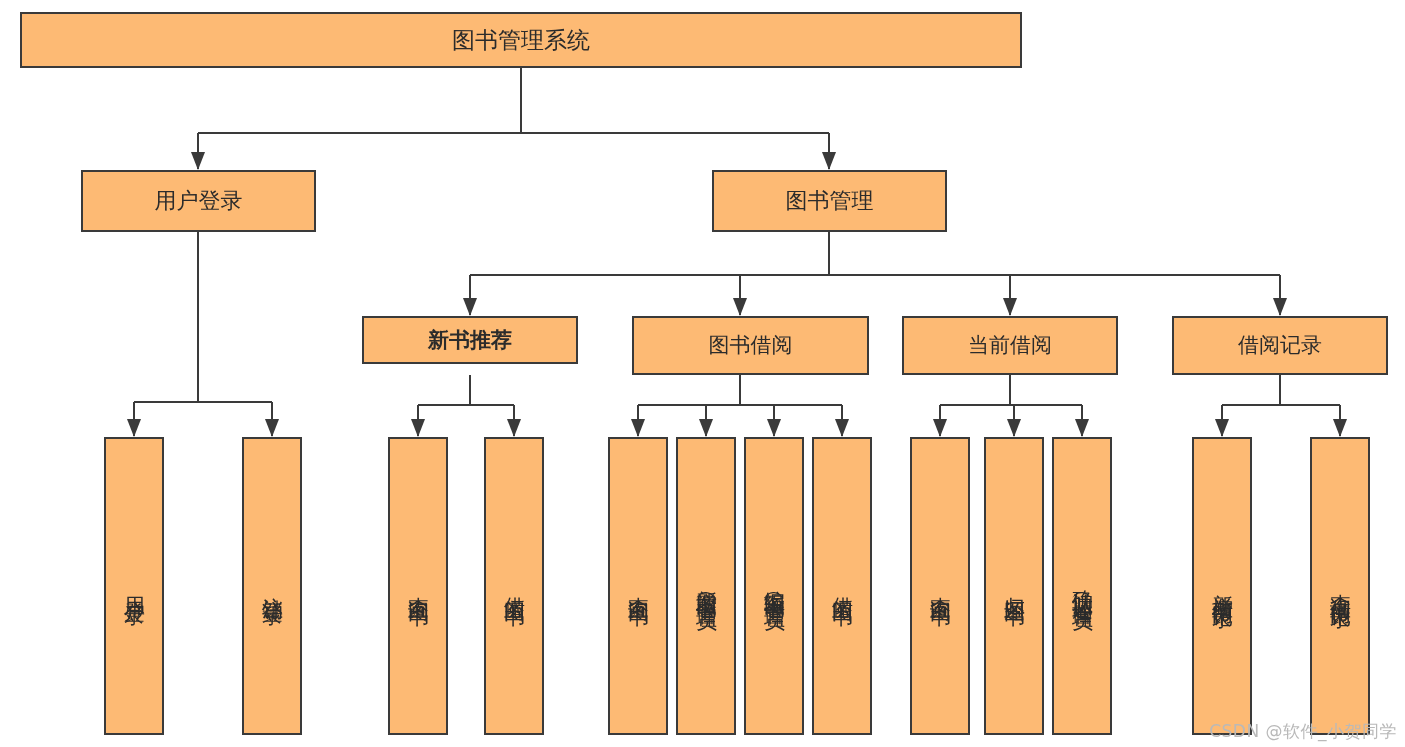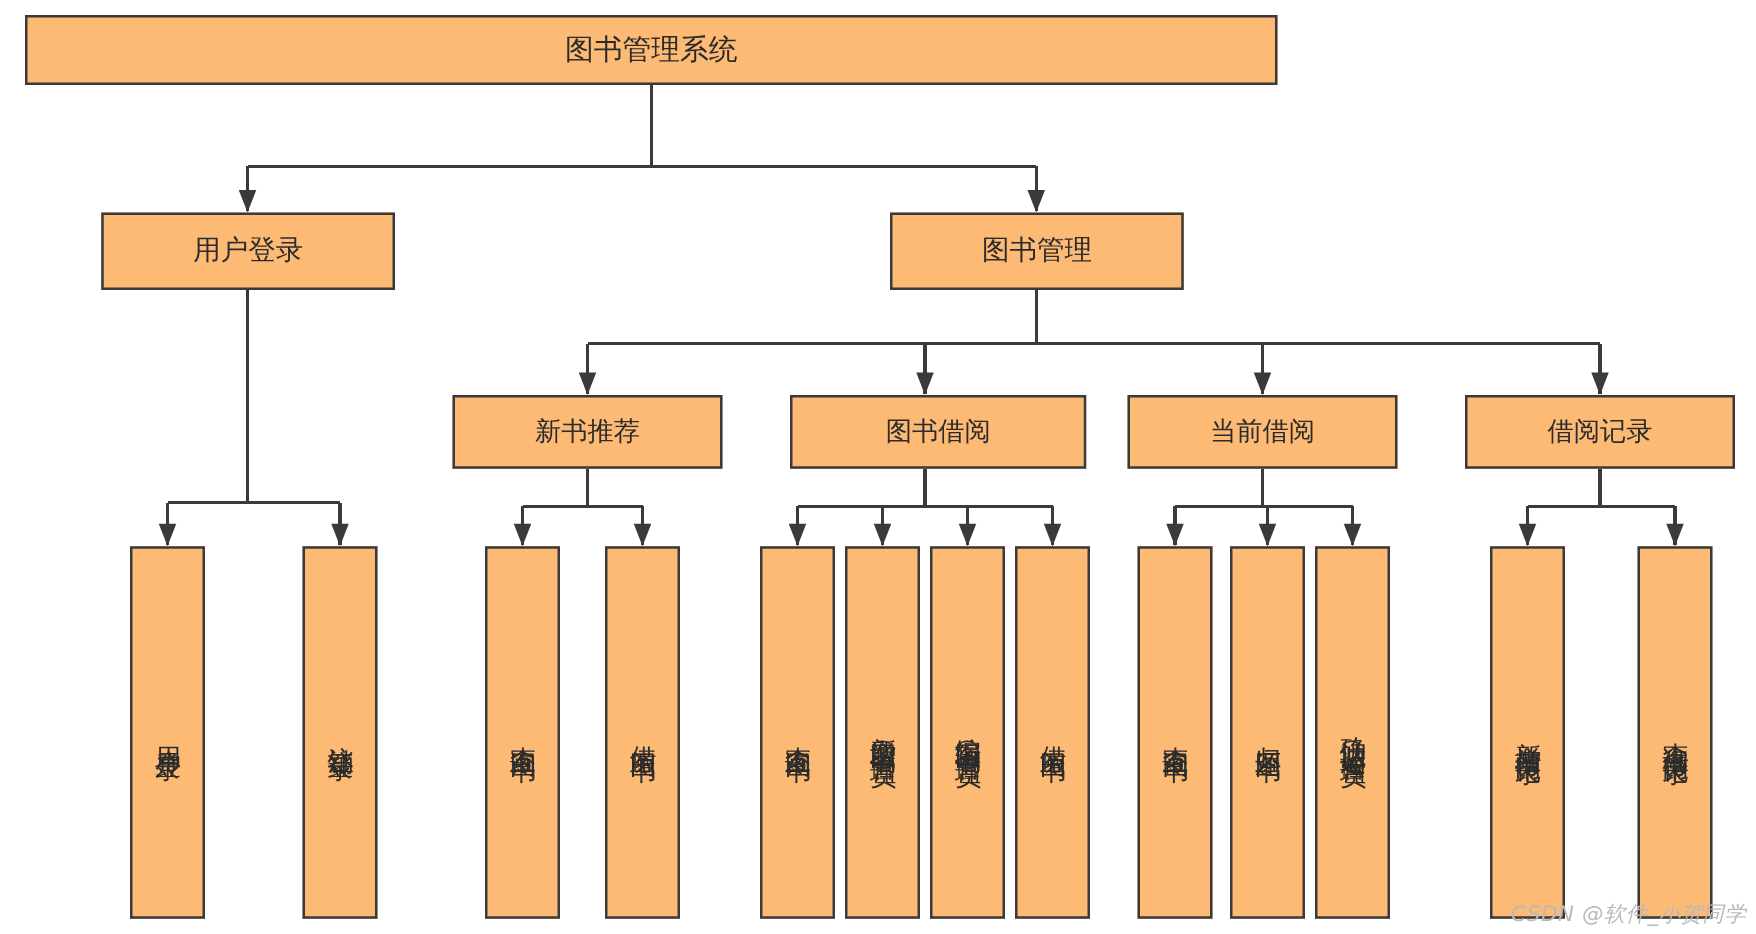--- a/index.html
+++ b/index.html
@@ -64,21 +64,20 @@
     line-height: 1;
   }
   #watermark {
     position: absolute;
     right: 8px;
     bottom: 4px;
     font-size: 17px;
     color: #b9b9b9;
     letter-spacing: 0.5px;
     white-space: nowrap;
-    font-style: italic;
   }
 </style>
 </head>
 <body>
 
 <div id="diagram-root">
 
   <svg id="connector-layer" viewBox="0 0 1405 747" width="1405" height="747" aria-hidden="true">
       <line x1="521" y1="68" x2="521" y2="133" stroke="#3a3a3a" stroke-width="2.5" shape-rendering="crispEdges"></line>
       <line x1="198" y1="133" x2="829" y2="133" stroke="#3a3a3a" stroke-width="2.5" shape-rendering="crispEdges"></line>
@@ -138,21 +137,21 @@
     <span class="node-label">图书管理系统</span>
   </div>
 
   <div class="node level1-node" style="left: 81px; top: 170px; width: 235px; height: 62px;">
     <span class="node-label">用户登录</span>
   </div>
   <div class="node level1-node" style="left: 712px; top: 170px; width: 235px; height: 62px;">
     <span class="node-label">图书管理</span>
   </div>
 
-  <div class="node level2-node" style="left: 362px; top: 316px; width: 216px; height: 59px;">
+  <div class="node level2-node" style="left: 362px; top: 316px; width: 216px; height: 48px; font-weight: bold;">
     <span class="node-label">新书推荐</span>
   </div>
   <div class="node level2-node" style="left: 632px; top: 316px; width: 237px; height: 59px;">
     <span class="node-label">图书借阅</span>
   </div>
   <div class="node level2-node" style="left: 902px; top: 316px; width: 216px; height: 59px;">
     <span class="node-label">当前借阅</span>
   </div>
   <div class="node level2-node" style="left: 1172px; top: 316px; width: 216px; height: 59px;">
     <span class="node-label">借阅记录</span>

